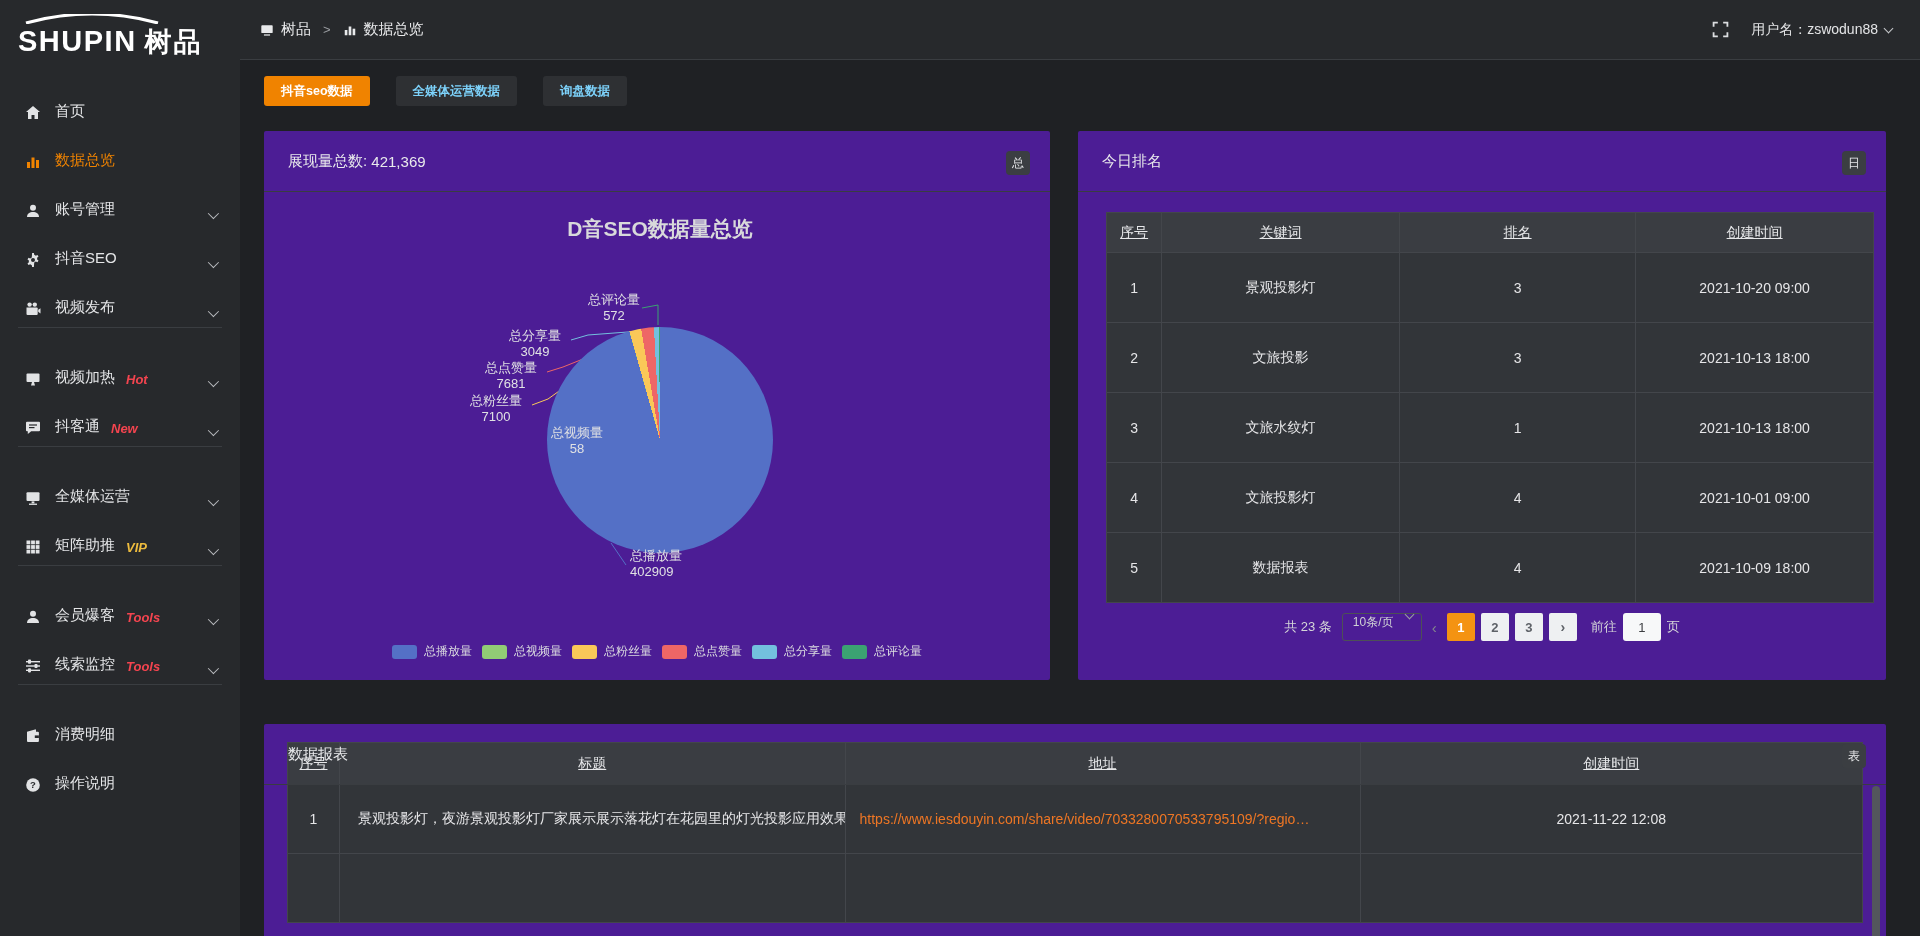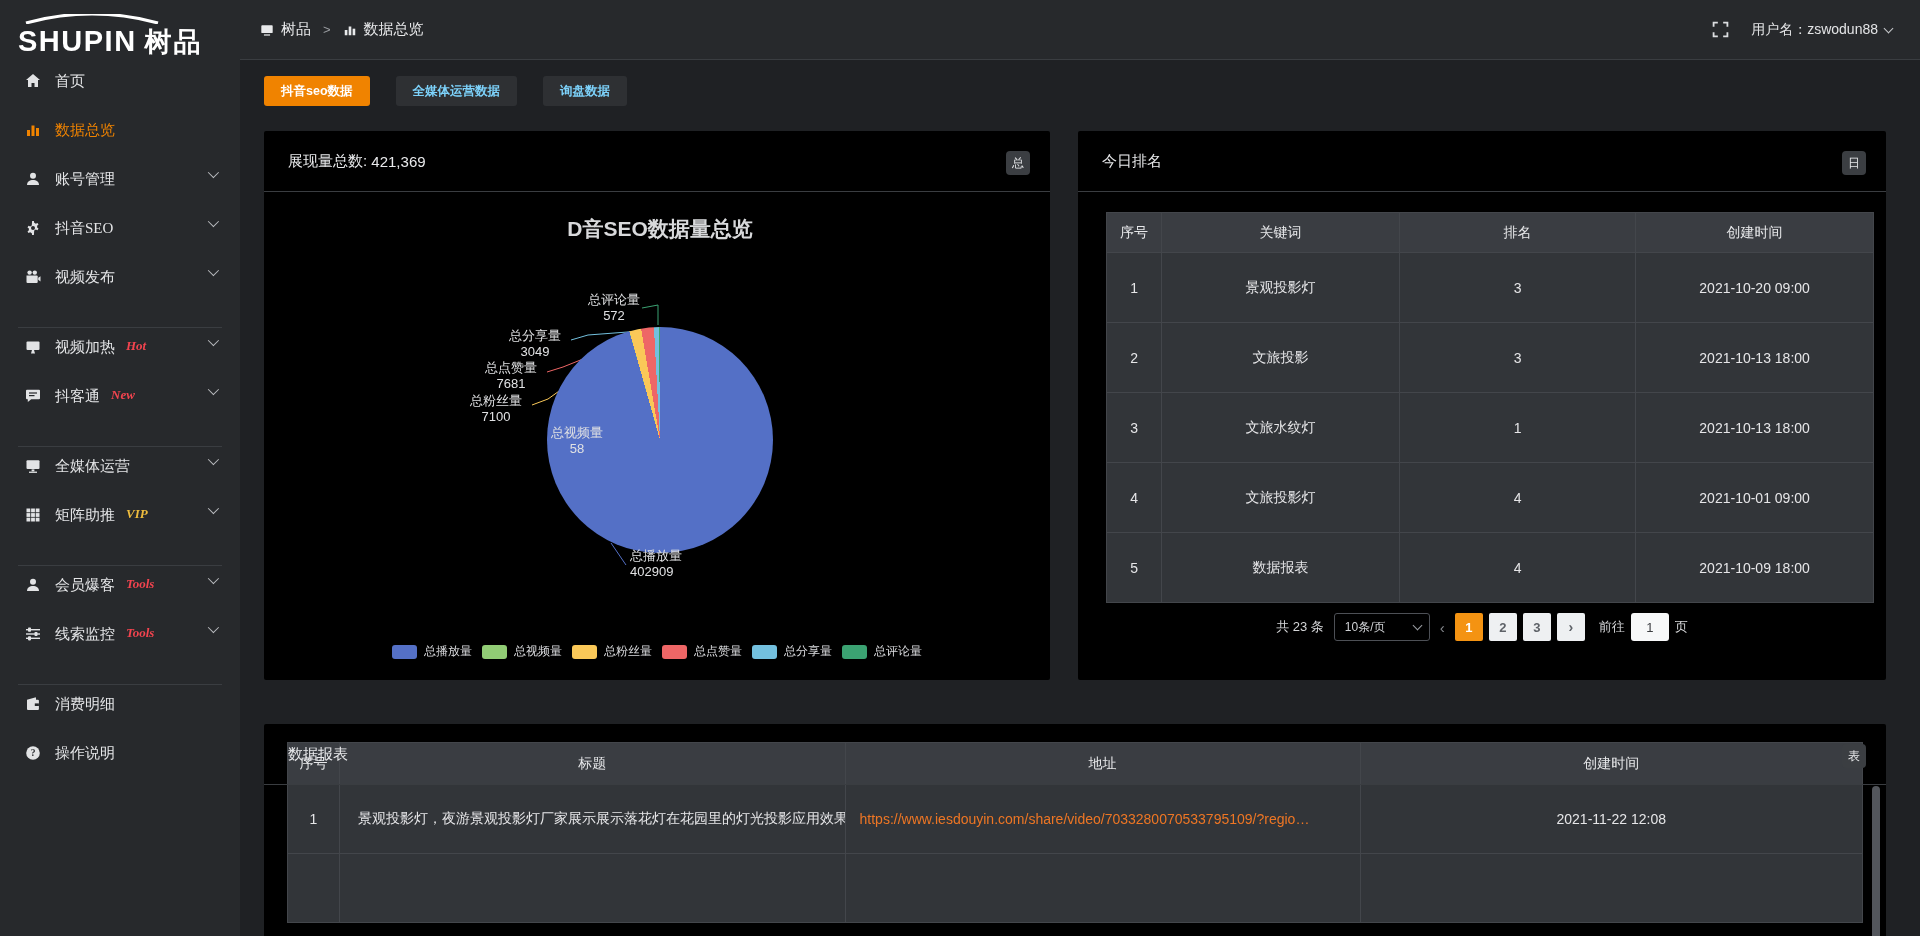--- a/index.html
+++ b/index.html
@@ -8,21 +8,21 @@
   .app { display:flex; width:100%; height:100%; }
 
   
   .sidebar { width:240px; min-width:240px; background:#27292c; height:100%; padding-top:8px; }
   .logo { height:58px; padding-left:18px; display:flex; flex-direction:column; justify-content:center; }
   .logo-arc { margin-left:2px; height:10px; }
   .logo-line { display:flex; align-items:baseline; }
   .logo-en { font-size:29px; font-weight:800; letter-spacing:1.5px; color:#fff; }
   .logo-cn { font-size:27px; font-weight:800; color:#fff; margin-left:8px; letter-spacing:2px; }
   .menu { margin-top:6px; }
-  .menu-item { height:49px; display:flex; align-items:flex-start; padding:0 26px 0 25px; cursor:pointer; position:relative;font-family:Liberation Serif, serif; }
+  .menu-item { height:49px; display:flex; align-items:flex-end; padding:0 26px 0 25px; cursor:pointer; position:relative; }
   .menu-item .mi-icon { width:17px; height:17px; display:flex; align-items:center; color:#e2e3e5; }
   .menu-item .mi-icon svg { width:16px; height:16px; }
   .menu-item .mi-label { margin-left:13px; font-size:15px; color:#e4e5e7; }
   .menu-item.active .mi-label, .menu-item.active .mi-icon { color:#f08300; }
   .mi-badge { margin-left:11px; font-size:13px; font-weight:bold; font-style:italic; }
   .mi-badge.red { color:#f3444f; }
   .mi-badge.gold { color:#eebc3e; }
   .mi-chev { position:absolute; right:24px; width:8px; height:8px; border-right:1.5px solid #b9bbbf;
     border-bottom:1.5px solid #b9bbbf; transform:rotate(45deg) translateY(-2px); }
   .menu-divider { height:1px; background:#3a3d41; margin:10px 18px; }
@@ -43,21 +43,21 @@
 
   .content { flex:1; padding:16px 34px 0 24px; overflow:hidden; }
 
   
   .tabs { display:flex; gap:26px; }
   .tab { height:30px; padding:0 17px; display:flex; align-items:center; font-size:12.5px; font-weight:bold;
     color:#7dd3fc; background:#2e3033; border-radius:3px; cursor:pointer; }
   .tab.active { background:#f08300; color:#fff; }
 
   
-  .panel { background:#000000; border-radius:2px; position:relative; }
+  .panel { background:#4c1d95; border-radius:2px; position:relative; }
   .panel-title { position:absolute; top:0; left:24px; height:60px; display:flex; align-items:center;
     font-size:15px; color:#e9eaec; }
   .panel-divider { position:absolute; top:60px; left:0; right:0; height:1px; background:#3a3d41; }
   .corner-btn { position:absolute; top:20px; right:20px; width:24px; height:24px; background:#3b3e42;
     border-radius:4px; color:#e6e7e9; font-size:12px; display:flex; align-items:center; justify-content:center; cursor:pointer; }
 
   .panel-row { display:flex; gap:28px; margin-top:25px; }
   .panel-overview { width:786px; height:549px; }
   .panel-ranking { flex:1; height:549px; }
   .panel-report { margin-top:44px; height:330px; overflow:hidden; }
@@ -78,37 +78,37 @@
   .legend { position:absolute; left:0; right:0; bottom:20px; display:flex; justify-content:center;
     align-items:center; gap:10px; }
   .legend-item { display:flex; align-items:center; gap:7px; cursor:pointer; }
   .legend-swatch { width:25px; height:14px; border-radius:3px; }
   .legend-label { font-size:12px; color:#dcdde0; }
 
   
   table { border-collapse:collapse; table-layout:fixed; width:100%; }
   th, td { border:1px solid #43464b; font-size:14px; font-weight:normal; text-align:center;
     overflow:hidden; white-space:nowrap; }
-  th { background:#3a3d42; color:#e7e8ea; height:40px; }
+  th { background:#3a3d42; color:#e7e8ea; height:40px;text-decoration:underline; }
   td { background:#323539; color:#e6e6e8; }
   .rank-table-wrap { position:absolute; top:81px; left:28px; right:12px; }
   .rank-table td { height:70px; }
   .report-table-wrap { margin:18px 23px 0 23px; }
   .report-table th { height:42px; }
   .report-table td { height:69px; }
   .report-table td:nth-child(2) { text-align:left; padding:0 18px; }
   .report-table td:nth-child(3) { text-align:left; padding:0 14px; }
   .cell-link { color:#ee7624; cursor:pointer; }
 
   
   .pager { position:absolute; left:0; right:0; bottom:39px; display:flex; align-items:center;
     justify-content:center; gap:6px; }
   .pager-total { font-size:13px; color:#d5d6d8; margin-right:4px; }
-  .page-size { width:96px; height:28px; border:1px solid #4d5056; border-radius:3px; display:flex;
-    align-items:center; justify-content:space-between; padding:0 8px 0 10px; cursor:pointer; }
+  .page-size { width:80px; height:28px; border:1px solid #4d5056; border-radius:3px; display:flex;
+    align-items:flex-start; justify-content:space-between; padding:0 8px 0 10px; cursor:pointer; }
   .page-size-label { font-size:12px; color:#cfd1d4; }
   .ps-chev { width:7px; height:7px; border-right:1.3px solid #9b9ea3; border-bottom:1.3px solid #9b9ea3;
     transform:rotate(45deg); margin-top:-3px; }
   .pg-prev { color:#85888d; font-size:15px; padding:0 4px; cursor:default; }
   .pg-num { min-width:28px; height:28px; border-radius:2px; background:#eef0f2; color:#5e6268;
     font-size:13px; font-weight:bold; display:flex; align-items:center; justify-content:center; cursor:pointer; }
   .pg-num.current { background:#f49312; color:#fff; cursor:default; }
   .pg-next { width:28px; height:28px; border-radius:2px; background:#eef0f2; color:#5e6268;
     font-size:14px; font-weight:bold; display:flex; align-items:center; justify-content:center; cursor:pointer; }
   .goto-label, .goto-unit { font-size:13px; color:#d5d6d8; }

